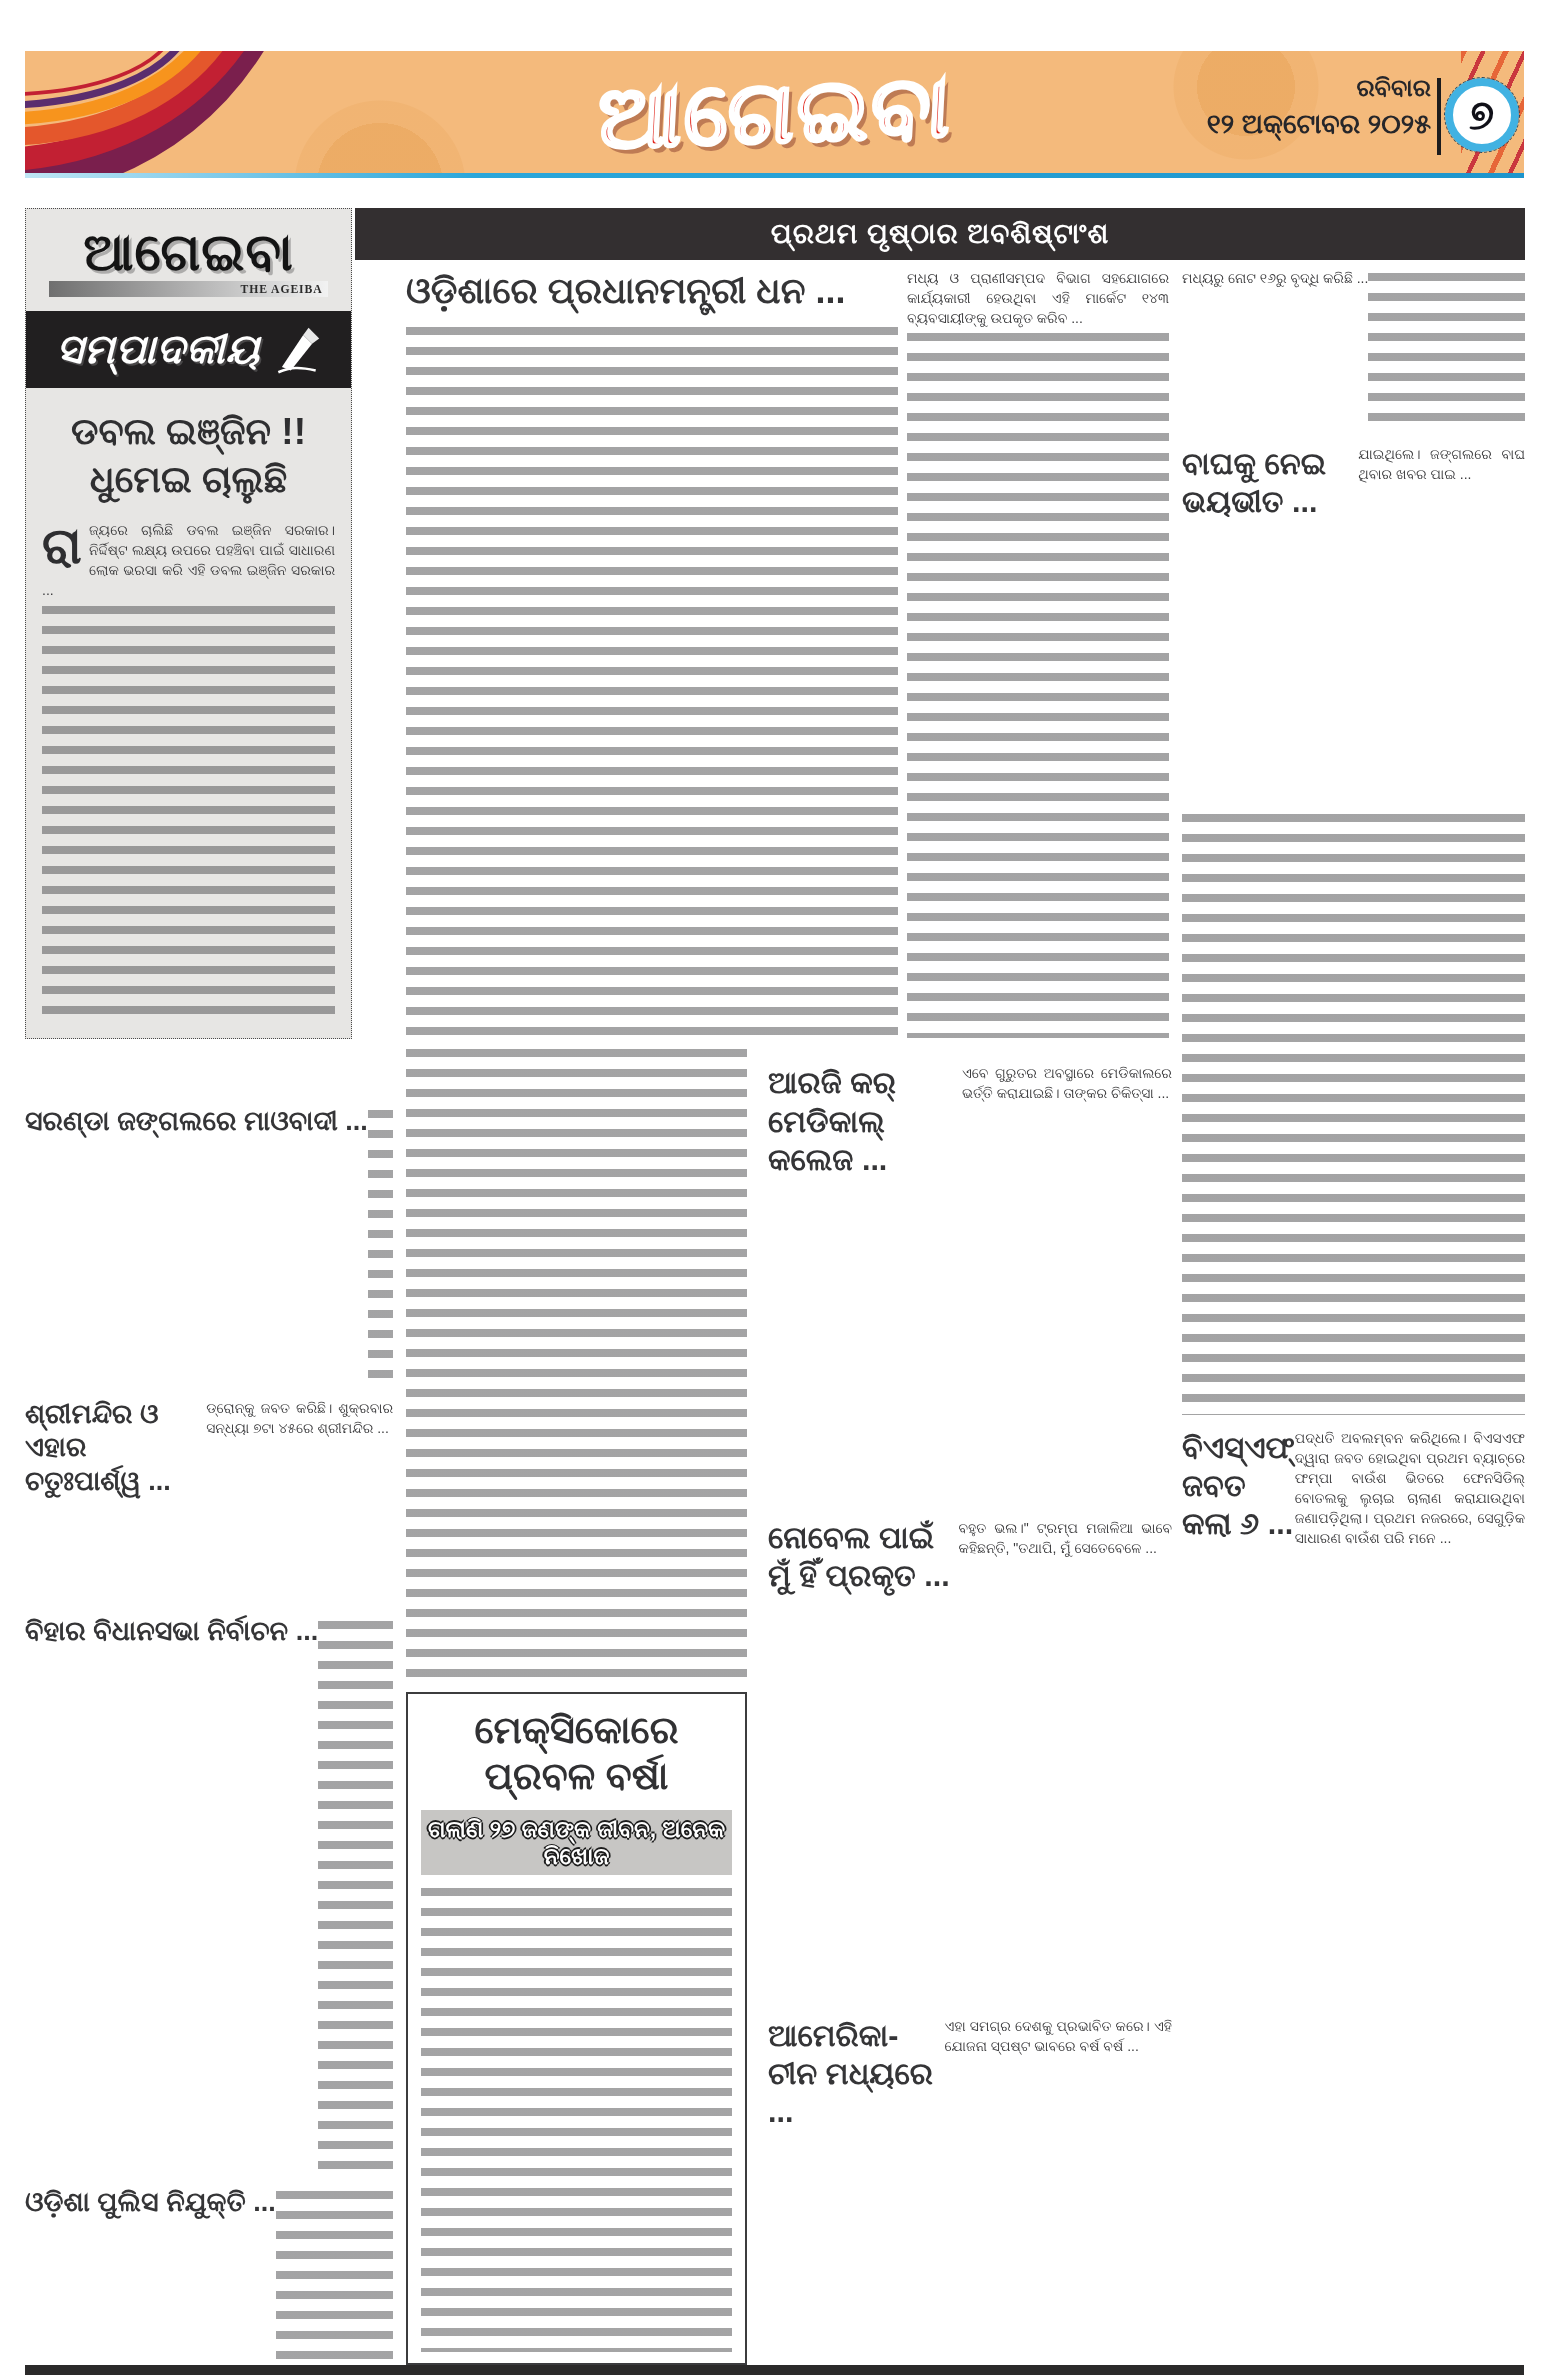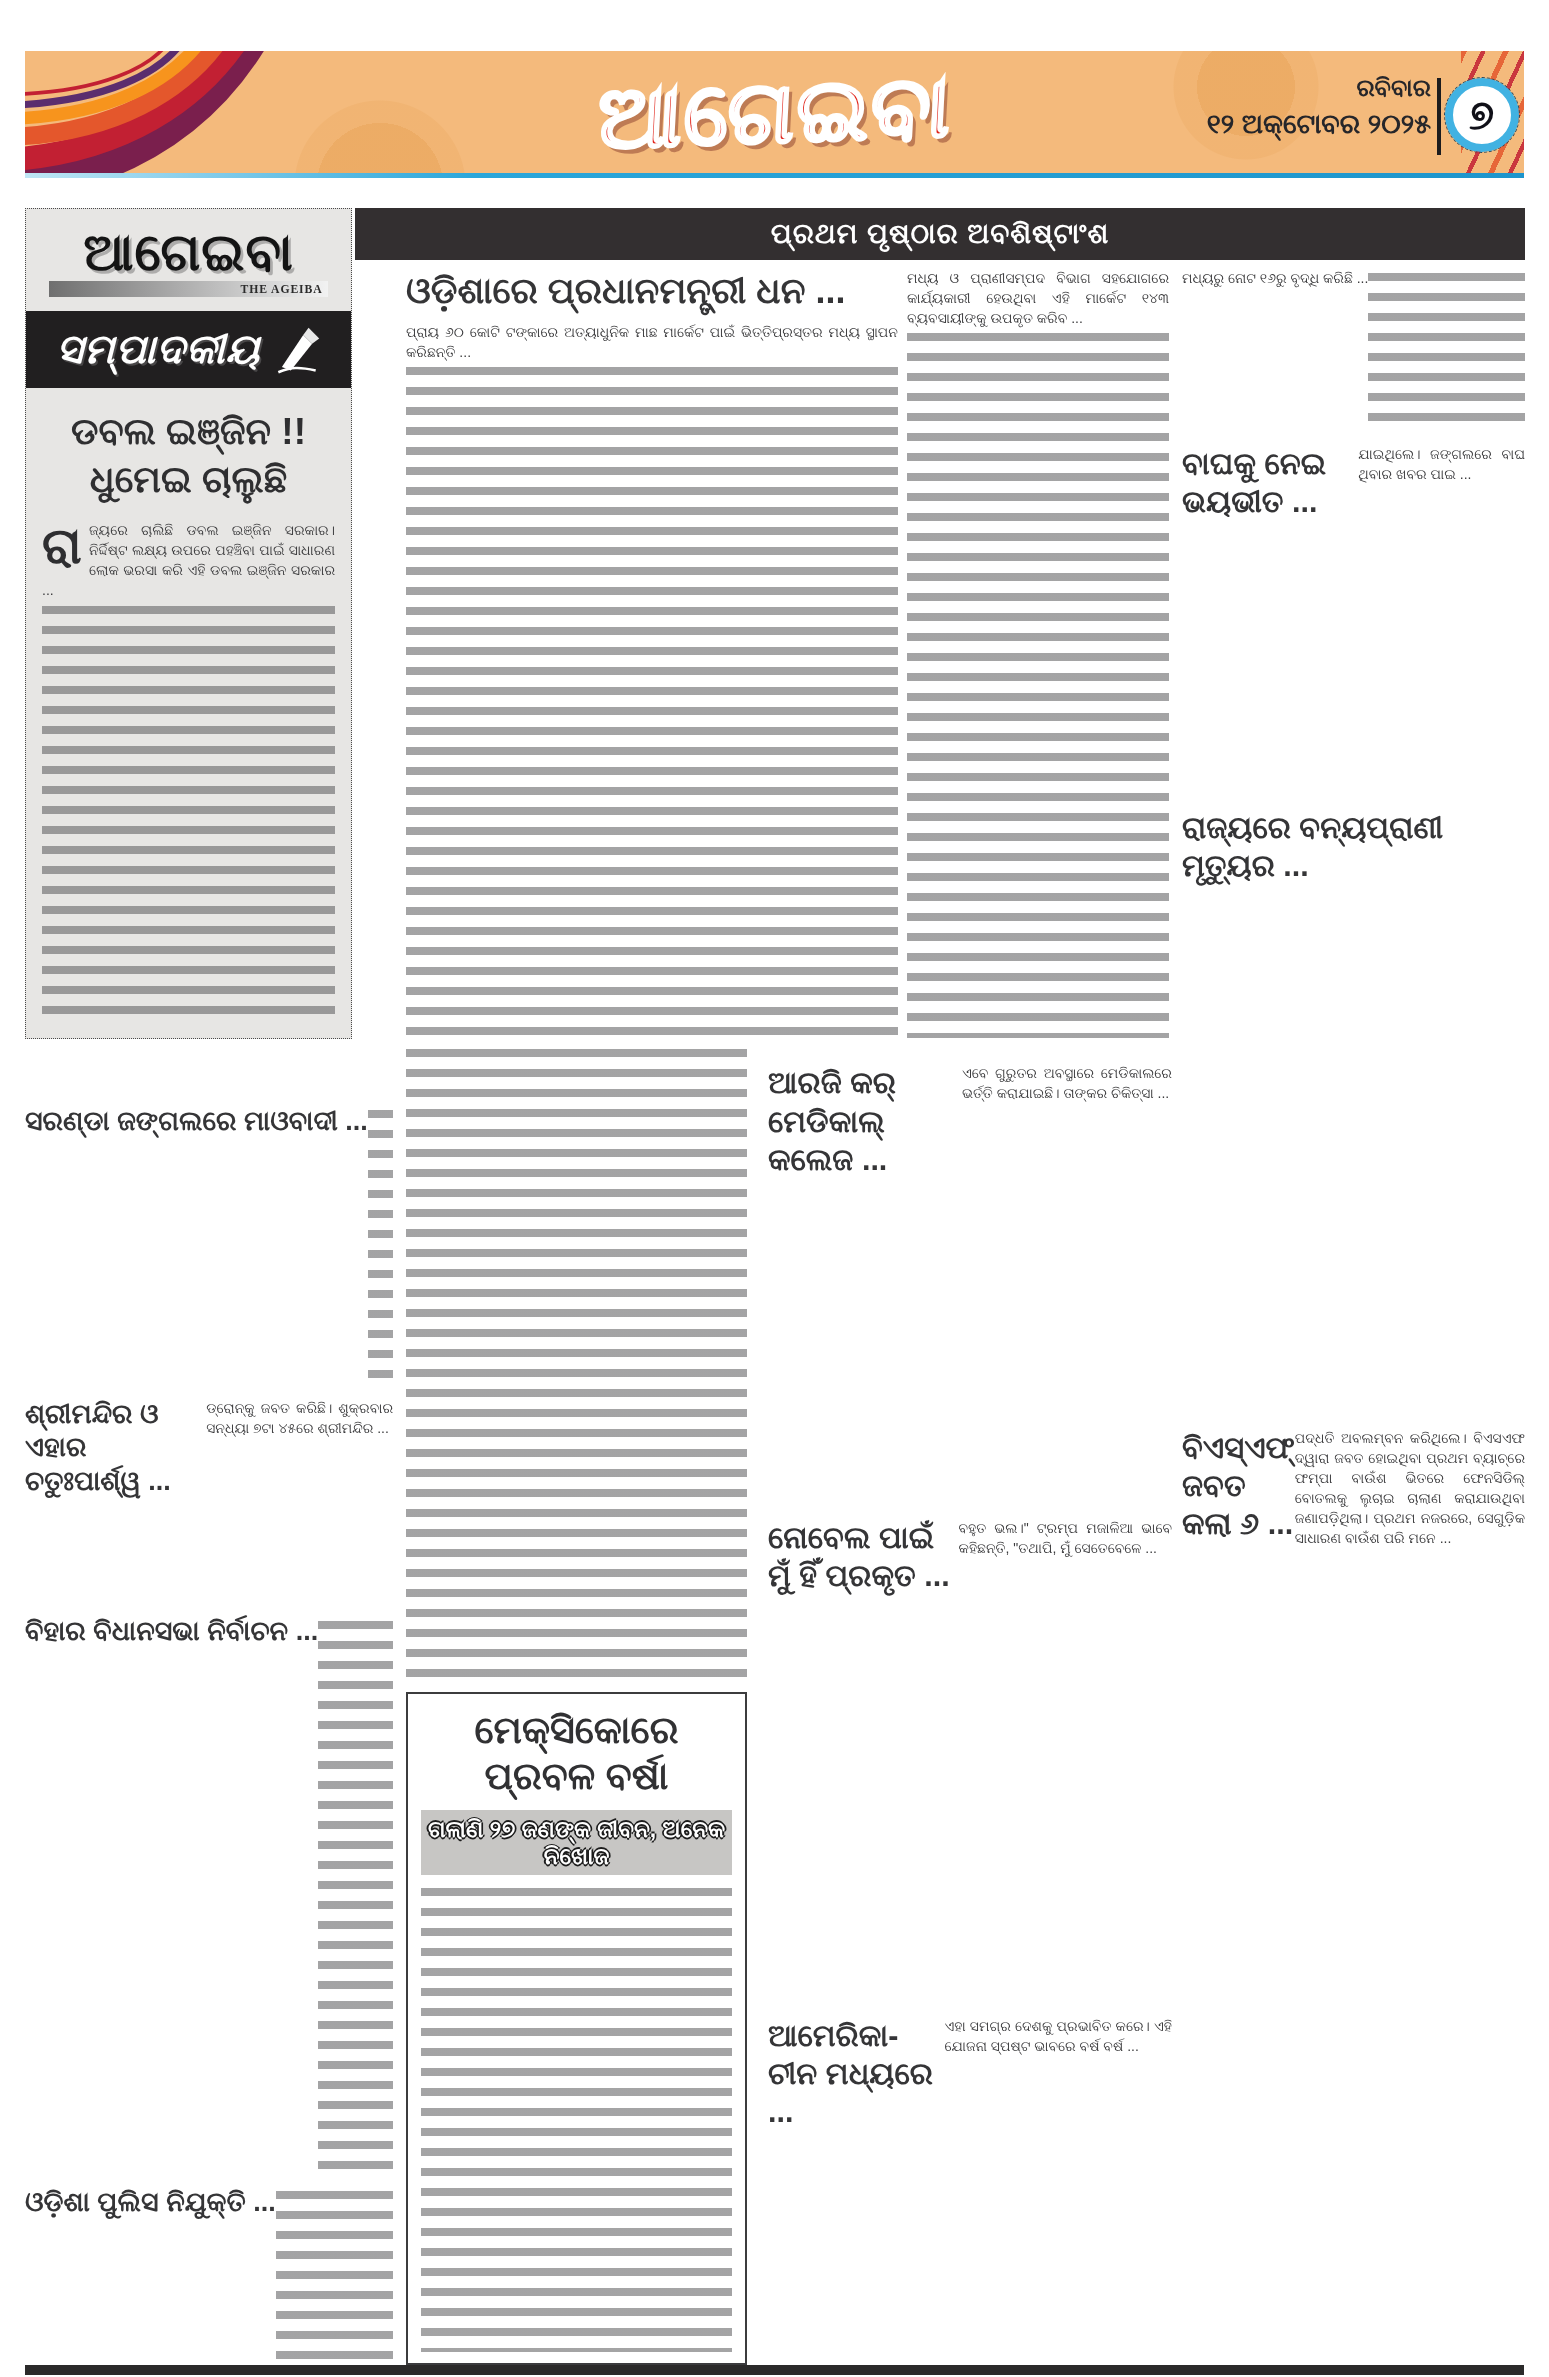--- a/index.html
+++ b/index.html
@@ -173,41 +173,39 @@
   <div class="ed-body">
     <div class="body-txt">
       <span class="drop-cap">ରା</span><span>ଜ୍ୟରେ ଚାଲିଛି ଡବଲ ଇଞ୍ଜିନ ସରକାର। ନିର୍ଦ୍ଦିଷ୍ଟ ଲକ୍ଷ୍ୟ ଉପରେ ପହଞ୍ଚିବା ପାଇଁ ସାଧାରଣ ଲୋକ ଭରସା କରି ଏହି ଡବଲ ଇଞ୍ଜିନ ସରକାର ...</span>
     </div>
     <div class="fill"></div>
   </div>
 </div>
 
 <div class="abs col wide-art">
   <div class="hl hl-xl">ଓଡ଼ିଶାରେ ପ୍ରଧାନମନ୍ତ୍ରୀ ଧନ ...</div>
-  <div class="body-txt">ପ୍ରାୟ ୬୦ କୋଟି ଟଙ୍କାରେ ଅତ୍ୟାଧୁନିକ ମାଛ ମାର୍କେଟ ପାଇଁ ଭିତ୍ତିପ୍ରସ୍ତର ମଧ୍ୟ ସ୍ଥାପନ କରିଛନ୍ତି ...</div>
   <div class="fill"></div>
 </div>
 
 <div class="abs col mid-top">
   <div class="body-txt">ମଧ୍ୟ ଓ ପ୍ରାଣୀସମ୍ପଦ ବିଭାଗ ସହଯୋଗରେ କାର୍ଯ୍ୟକାରୀ ହେଉଥିବା ଏହି ମାର୍କେଟ ୧୪୩ ବ୍ୟବସାୟୀଙ୍କୁ ଉପକୃତ କରିବ ...</div>
   <div class="fill"></div>
 </div>
 
 <div class="abs col col-right">
   <div class="art h-cont-right">
     <div class="body-txt">ମଧ୍ୟରୁ ନୋଟ ୧୬ରୁ ବୃଦ୍ଧି କରିଛି ...</div>
     <div class="fill"></div>
   </div>
   <div class="art h-tiger gap-top">
     <div class="hl hl-lg">ବାଘକୁ ନେଇ ଭୟଭୀତ ...</div>
     <div class="body-txt">ଯାଇଥିଲେ। ଜଙ୍ଗଲରେ ବାଘ ଥିବାର ଖବର ପାଇ ...</div>
     <div class="fill"></div>
   </div>
   <div class="art h-wildlife gap-top">
-    <div class="hl hl-lg">ରାଜ୍ୟରେ ବନ୍ୟପ୍ରାଣୀ ମୃତ୍ୟୁର ...</div>
     <div class="fill"></div>
   </div>
   <div class="art h-bsf gap-top">
     <div class="hl hl-lg">ବିଏସ୍ଏଫ୍ ଜବତ କଲା ୬ ...</div>
     <div class="body-txt">ପଦ୍ଧତି ଅବଲମ୍ବନ କରିଥିଲେ। ବିଏସଏଫ ଦ୍ୱାରା ଜବତ ହୋଇଥିବା ପ୍ରଥମ ବ୍ୟାଚ୍‌ରେ ଫମ୍ପା ବାଉଁଶ ଭିତରେ ଫେନସିଡିଲ୍ ବୋତଲକୁ ଲୁଚାଇ ଚାଲାଣ କରାଯାଉଥିବା ଜଣାପଡ଼ିଥିଲା। ପ୍ରଥମ ନଜରରେ, ସେଗୁଡ଼ିକ ସାଧାରଣ ବାଉଁଶ ପରି ମନେ ...</div>
     <div class="fill"></div>
   </div>
 </div>
 
 <div class="abs col col-a-bot">

